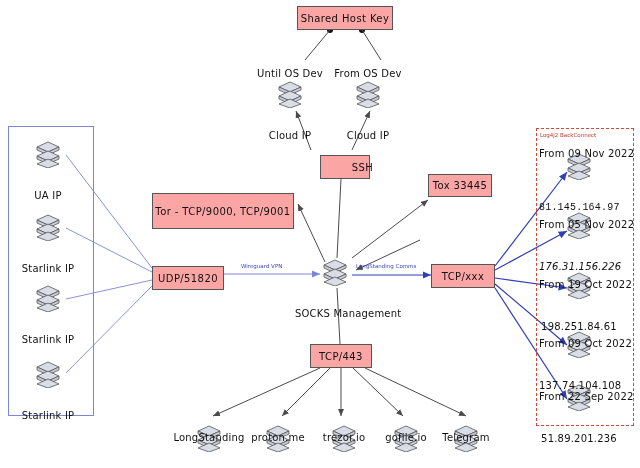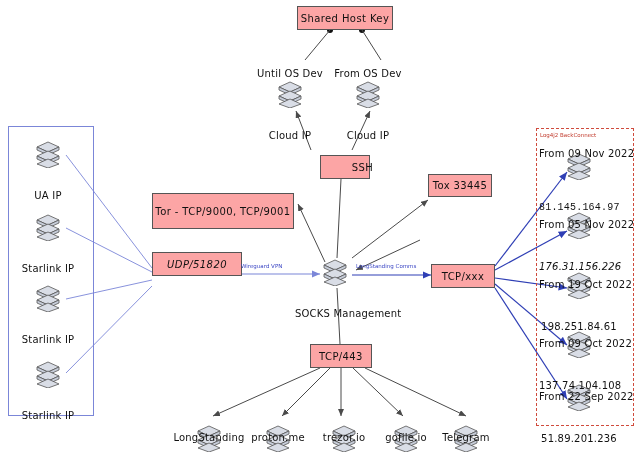--- a/index.html
+++ b/index.html
@@ -134,21 +134,21 @@
 
   <div class="group-box group-blue" id="left-group-box" style="left: 8px; top: 126px; width: 86px; height: 290px;"></div>
   <div class="group-box group-red" id="right-group-box" style="left: 536px; top: 128px; width: 98px; height: 298px;"></div>
   <div class="caption-red" id="right-group-title" style="left: 540px; top: 132px;">Log4j2 BackConnect</div>
 
   <div id="boxes-host">
       <div class="node-box" style="left: 297px; top: 6px; width: 96px; height: 24px;">Shared Host Key</div>
       <div class="node-box" style="left: 320px; top: 155px; width: 50px; height: 24px; padding-left: 35px;">SSH</div>
       <div class="node-box" style="left: 152px; top: 177px; width: 142px; height: 36px; margin-top: 16px;">Tor - TCP/9000, TCP/9001</div>
       <div class="node-box" style="left: 428px; top: 174px; width: 64px; height: 23px;">Tox 33445</div>
-      <div class="node-box" style="left: 152px; top: 252px; width: 90px; height: 24px; font-style: italic;">UDP/51820</div>
+      <div class="node-box" style="left: 152px; top: 266px; width: 72px; height: 24px;">UDP/51820</div>
       <div class="node-box" style="left: 431px; top: 264px; width: 64px; height: 24px;">TCP/xxx</div>
       <div class="node-box" style="left: 310px; top: 344px; width: 62px; height: 24px;">TCP/443</div>
     </div>
   <div id="servers-host">
       <div class="server" style="left: 277px; top: 80px;"><svg viewBox="0 0 26 28" width="26" height="28">
           <g stroke="#555" stroke-width="0.8" fill="#d9dde6">
             <path d="M13 2 L24 7 L13 12 L2 7 Z"></path>
             <path d="M2 7 L2 10 L13 15 L24 10 L24 7 L13 12 Z" fill="#c6ccd8"></path>
             <path d="M13 11 L24 16 L13 21 L2 16 Z"></path>
             <path d="M2 16 L2 19 L13 24 L24 19 L24 16 L13 21 Z" fill="#c6ccd8"></path>

